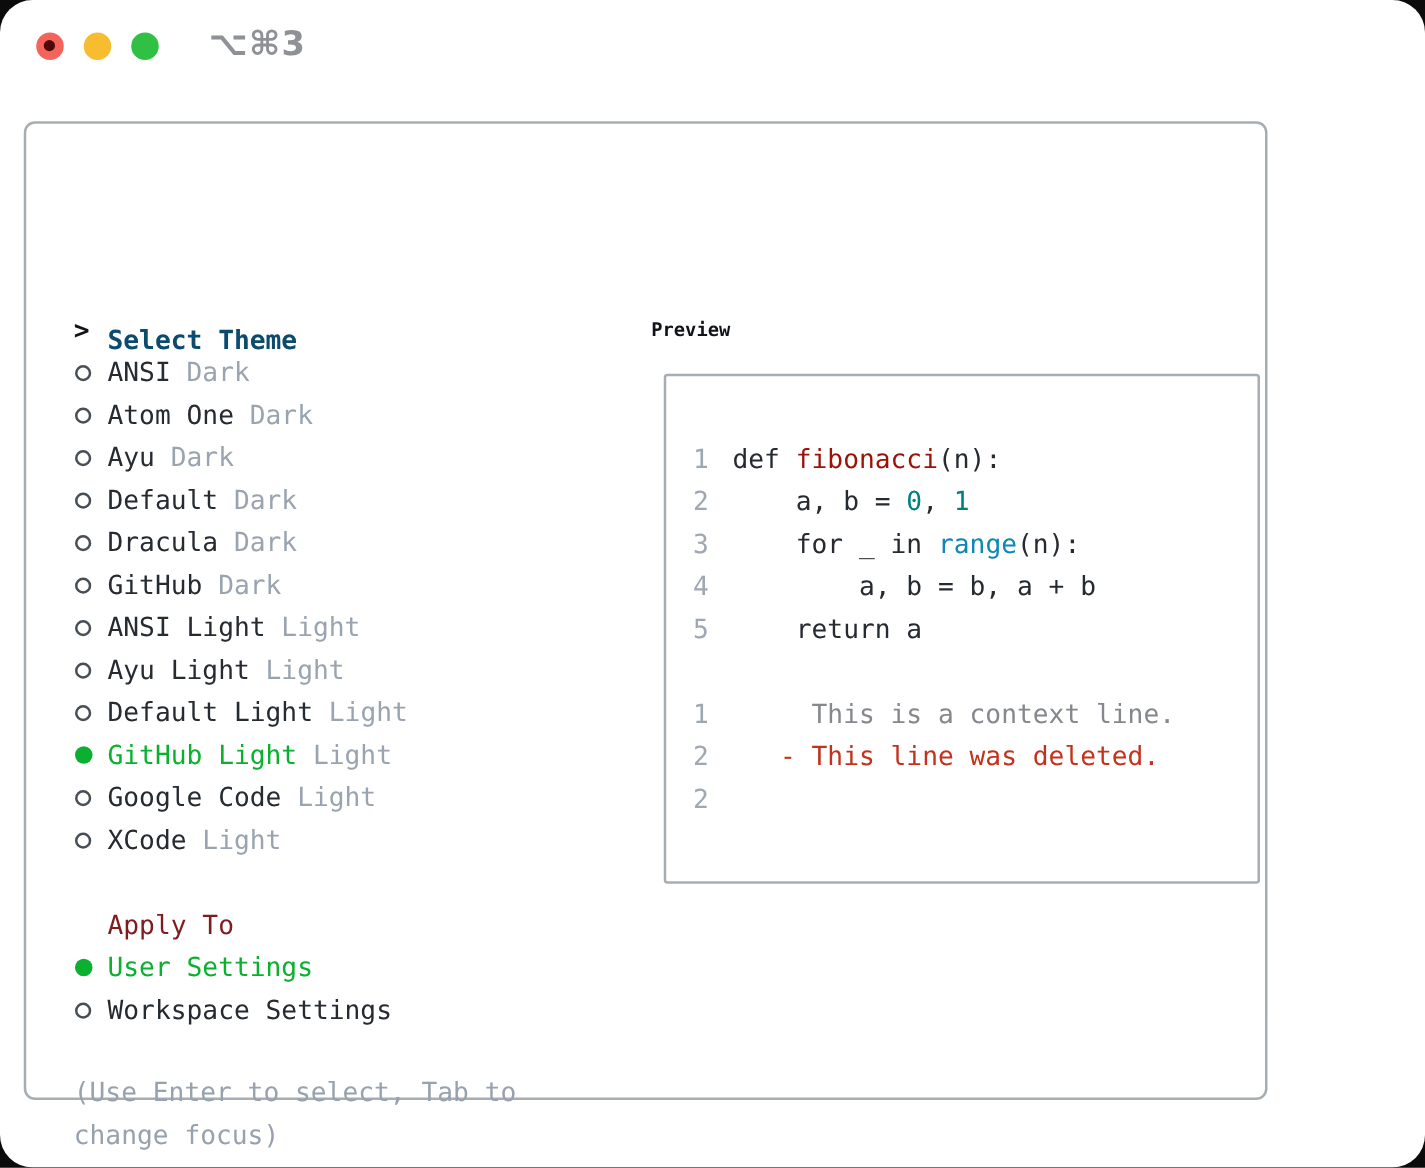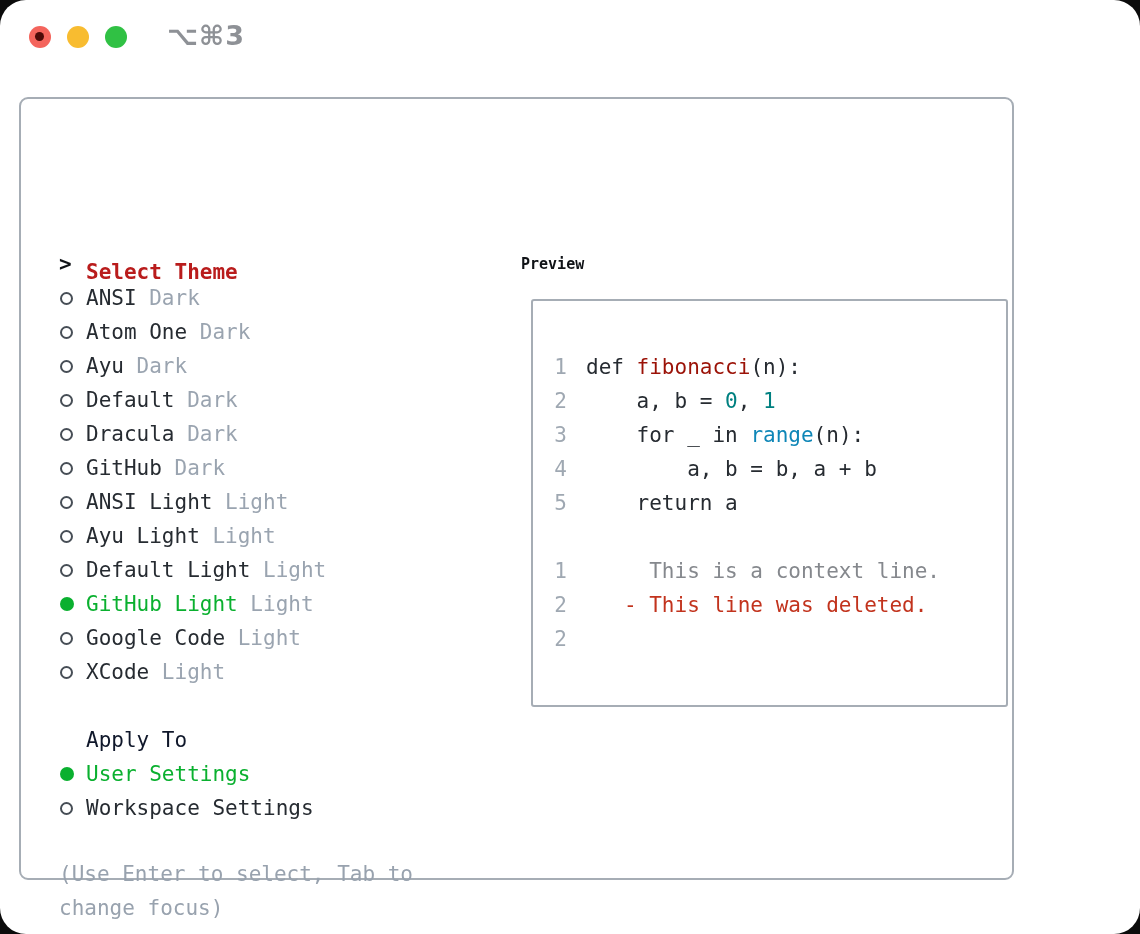--- a/index.html
+++ b/index.html
@@ -24,22 +24,22 @@
     position:absolute;left:19px;top:97px;width:995px;height:783px;
     border:2px solid #a6adb5;border-radius:9px;box-sizing:border-box;background:#fff;
   }
   
   .left-col{position:absolute;left:38px;top:148px;font-size:21px;color:#262b31;}
   .row{height:34px;display:flex;align-items:center;white-space:pre;}
   .marker{width:27px;display:flex;align-items:center;flex:none;}
   .caret{font-weight:bold;color:#101317;}
   .radio{width:13px;height:13px;border-radius:50%;border:2px solid #474e56;box-sizing:border-box;margin-left:1px;}
   .radio.on{border:none;background:#0ab02f;width:14px;height:14px;}
-  .hdr{font-weight:bold;color:#b91c1c;margin-top:16px;}
-  .sub-hdr{color:#0f172a;}
+  .hdr{font-weight:bold;color:#0c4a6e;margin-top:16px;}
+  .sub-hdr{color:#7f1d1d;}
   .variant{color:#9aa4b0;}
   .sel{color:#0ab02f;}
   .hint{
     position:absolute;left:38px;top:758px;width:390px;
     font-size:21px;line-height:34px;color:#98a2ae;
   }
   
   .preview-title{position:absolute;left:500px;top:148px;height:34px;display:flex;align-items:center;
     font-size:15px;font-weight:bold;color:#101317;}
   .preview-box{

